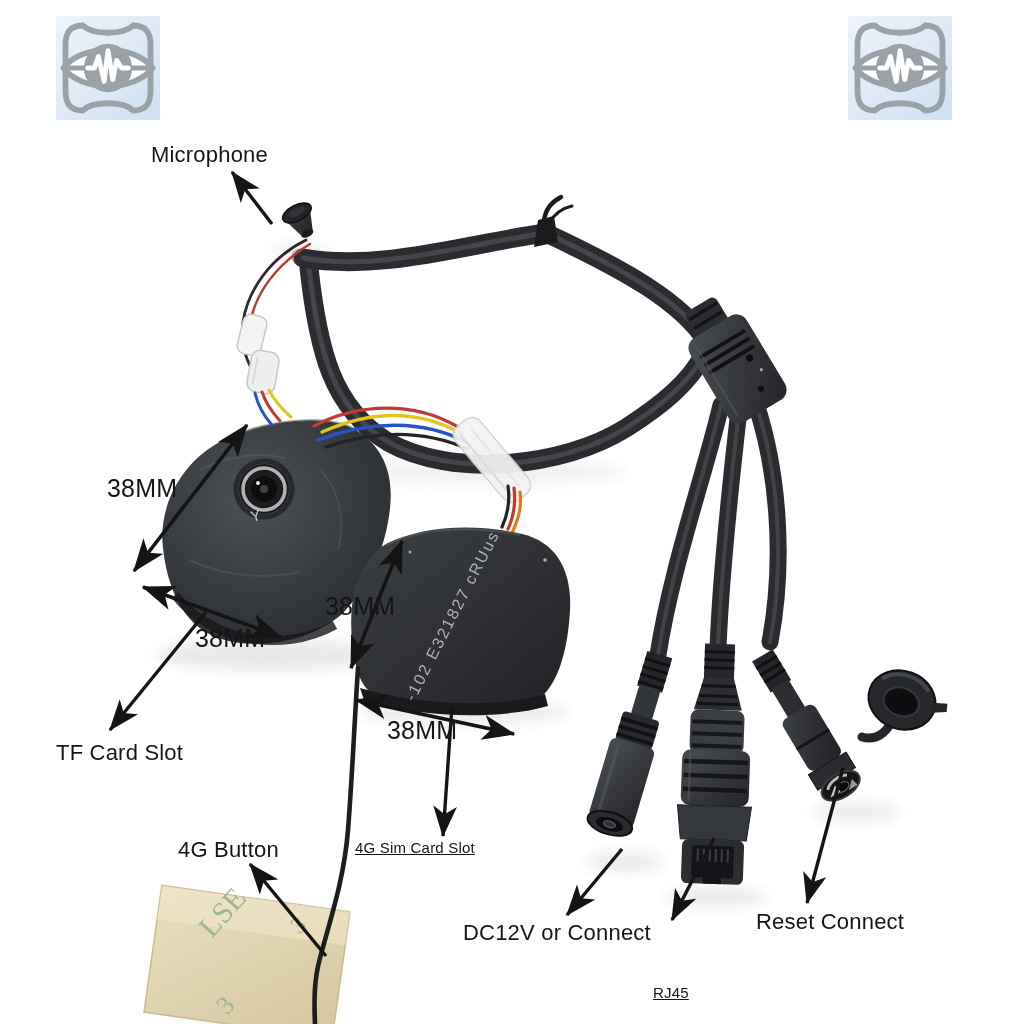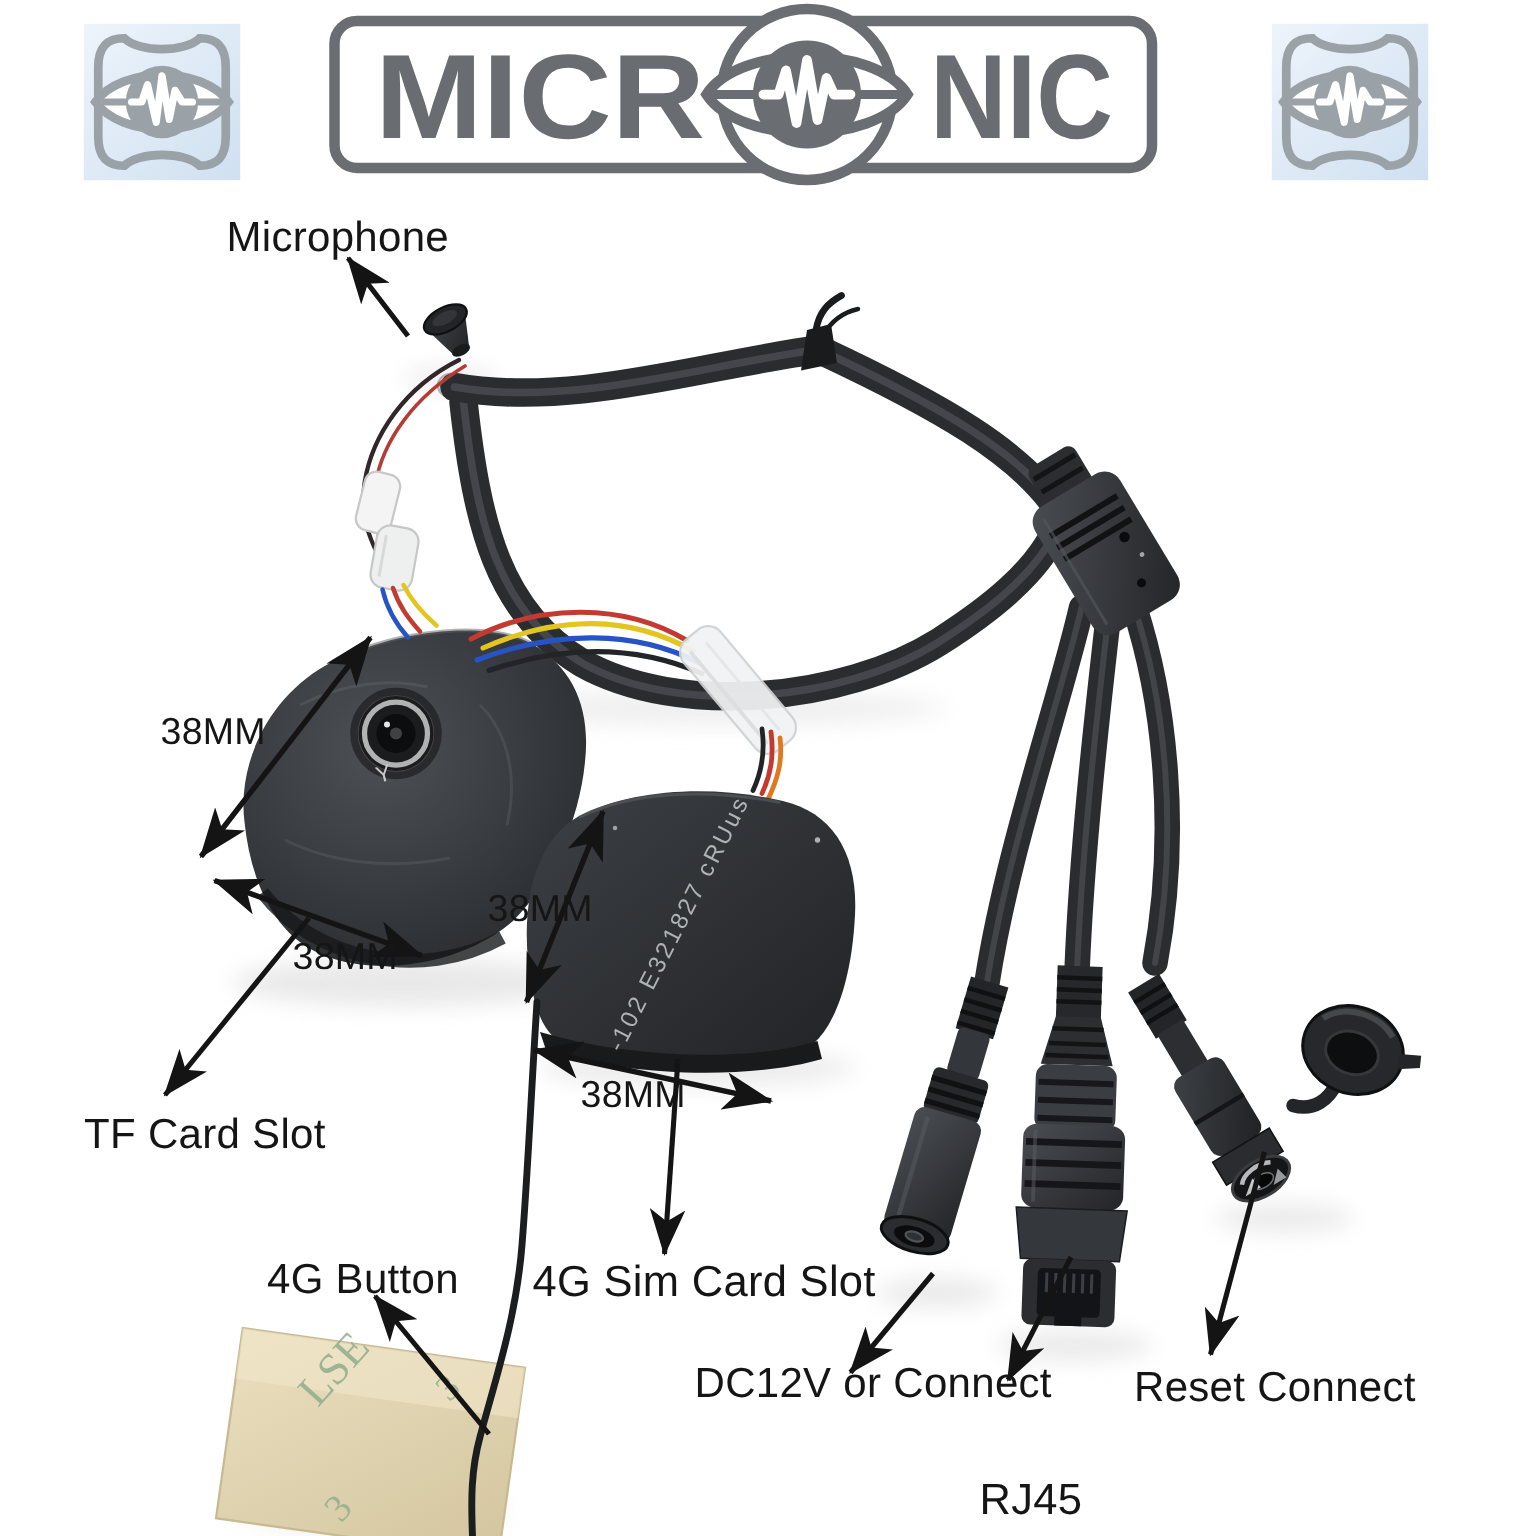--- a/index.html
+++ b/index.html
@@ -1,23 +1,23 @@
 <!DOCTYPE html>
 <html><head>
 <meta charset="utf-8">
 <style>
   html,body{margin:0;padding:0;background:#fff;}
   .stage{position:relative;width:1024px;height:1024px;background:#fff;overflow:hidden;
          font-family:"Liberation Sans",sans-serif;}
   .art{position:absolute;left:0;top:0;}
   .label{position:absolute;color:#151515;white-space:nowrap;letter-spacing:.2px;}
-  .fs22{font-size:28px;}
-  .fs23{font-size:29px;}
+  .fs22{font-size:22px;}
+  .fs23{font-size:15px;text-decoration:underline;}
   .fs27{font-size:25px;font-weight:400;}
-  .dc-label{line-height:28px;}
+  .dc-label{line-height:28px;margin-top:11px;}
   .badge{position:absolute;}
   .logo-wrap{position:absolute;left:203px;top:0;}
 </style>
 </head>
 <body>
 
 <div class="stage">
 
 <svg class="art" width="1024" height="1024" viewBox="0 0 1024 1024">
   <defs>
@@ -289,34 +289,20 @@
     <rect x="4" y="4" width="108" height="108" fill="url(#bbg)"></rect>
     <path d="M 14,34 C 14,20 20,14 32,14 C 42,24 74,24 84,14 C 96,14 102,20 102,34 L 102,82
              C 102,96 96,102 84,102 C 74,92 42,92 32,102 C 20,102 14,96 14,82 Z" fill="none" stroke="#9aa2a8" stroke-width="6"></path>
     <path d="M 12,58 C 30,33 86,33 104,58 C 86,83 30,83 12,58 Z" fill="#ffffff" stroke="#9aa2a8" stroke-width="6"></path>
     <line x1="16" y1="58" x2="100" y2="58" stroke="#9aa2a8" stroke-width="5"></line>
     <circle cx="58" cy="58" r="25" fill="#9aa2a8"></circle>
     <path d="M 37,58 L 44,58 L 48,46 L 54,72 L 58,40 L 63,70 L 67,50 L 72,58 L 79,58" fill="none" stroke="#ffffff" stroke-width="5" stroke-linejoin="round" stroke-linecap="round"></path>
   </svg>
 </div>
 
-<div class="logo-wrap">
-  <svg width="600" height="126" viewBox="200 0 600 126">
-    <rect x="220" y="14" width="545" height="98" rx="15" fill="none" stroke="#6a6e72" stroke-width="7"></rect>
-    <circle cx="535" cy="63" r="57" fill="#ffffff" stroke="#6a6e72" stroke-width="7"></circle>
-    <g>
-      <path d="M 468,63 C 490,29 580,29 602,63 C 580,97 490,97 468,63 Z" fill="#ffffff" stroke="#6a6e72" stroke-width="7"></path>
-      <line x1="472" y1="63" x2="598" y2="63" stroke="#6a6e72" stroke-width="6"></line>
-      <circle cx="535" cy="63" r="36" fill="#6a6e72"></circle>
-      <path d="M 506,63 L 516,63 L 521,47 L 528,82 L 535,40 L 542,80 L 548,52 L 553,63 L 564,63" fill="none" stroke="#ffffff" stroke-width="6.5" stroke-linejoin="round" stroke-linecap="round"></path>
-    </g>
-    <text x="247" y="92" font-size="80" font-weight="bold" font-family="Liberation Sans, sans-serif" fill="#696d71" textLength="220" lengthAdjust="spacingAndGlyphs">MICR</text>
-    <text x="617" y="92" font-size="80" font-weight="bold" font-family="Liberation Sans, sans-serif" fill="#696d71" textLength="122" lengthAdjust="spacingAndGlyphs">NIC</text>
-  </svg>
-</div>
 
 <div class="badge" style="left:844px;top:12px;">
   <svg width="112" height="112" viewBox="0 0 116 116">
     <rect x="4" y="4" width="108" height="108" fill="url(#bbg)"></rect>
     <path d="M 14,34 C 14,20 20,14 32,14 C 42,24 74,24 84,14 C 96,14 102,20 102,34 L 102,82
              C 102,96 96,102 84,102 C 74,92 42,92 32,102 C 20,102 14,96 14,82 Z" fill="none" stroke="#9aa2a8" stroke-width="6"></path>
     <path d="M 12,58 C 30,33 86,33 104,58 C 86,83 30,83 12,58 Z" fill="#ffffff" stroke="#9aa2a8" stroke-width="6"></path>
     <line x1="16" y1="58" x2="100" y2="58" stroke="#9aa2a8" stroke-width="5"></line>
     <circle cx="58" cy="58" r="25" fill="#9aa2a8"></circle>
     <path d="M 37,58 L 44,58 L 48,46 L 54,72 L 58,40 L 63,70 L 67,50 L 72,58 L 79,58" fill="none" stroke="#ffffff" stroke-width="5" stroke-linejoin="round" stroke-linecap="round"></path>

